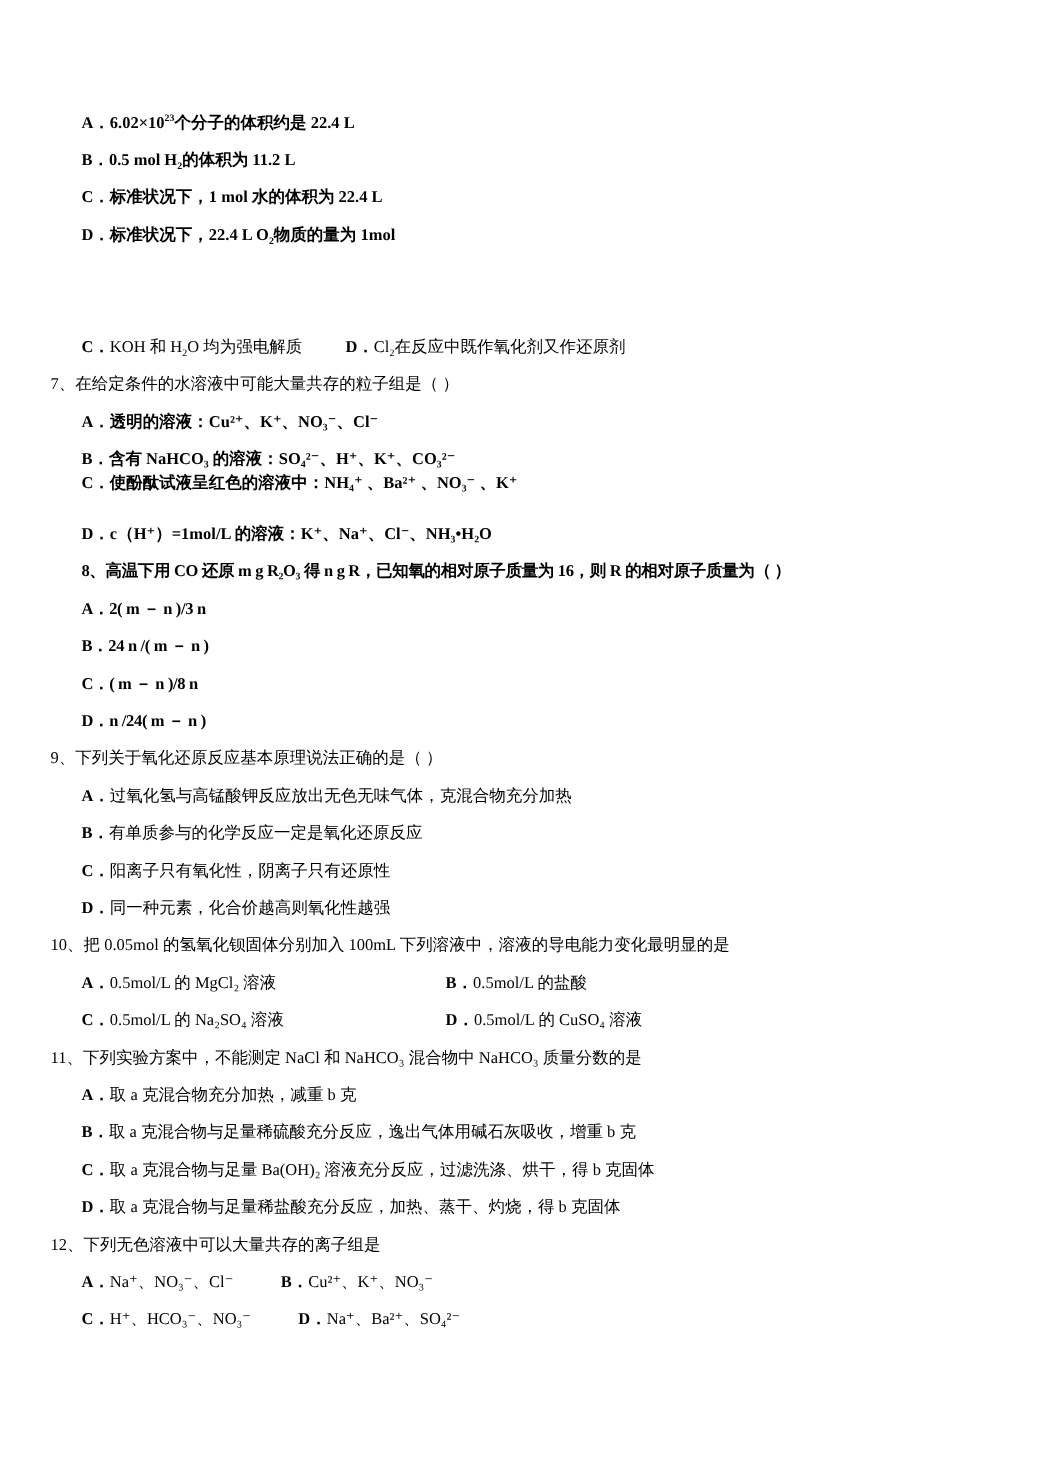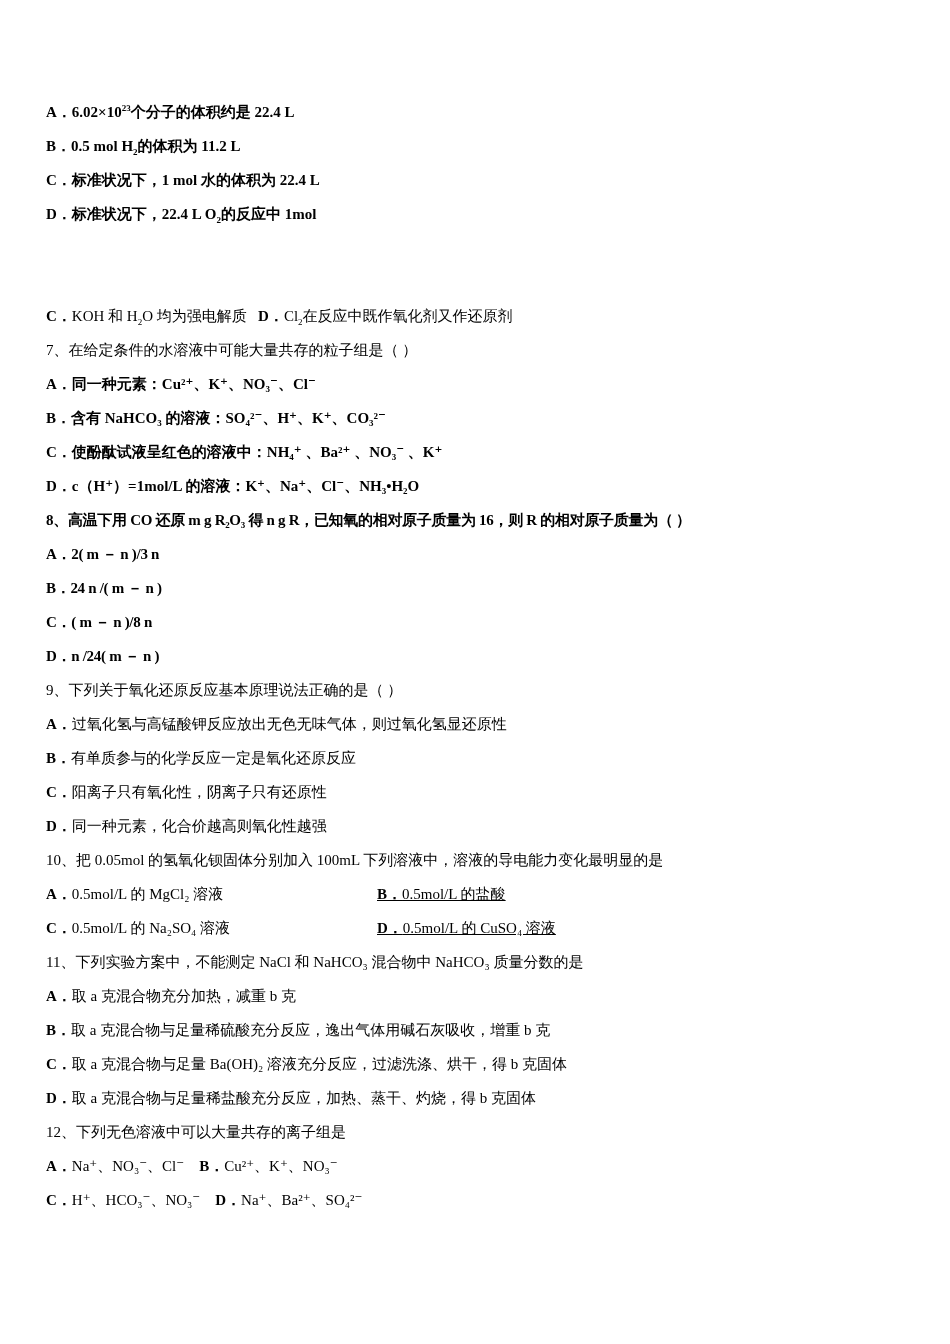--- a/index.html
+++ b/index.html
@@ -6,24 +6,24 @@
   body {
     width: 950px; height: 1344px; position: relative; overflow: hidden;
     font-family: "Liberation Serif", "DejaVu Serif", serif;
     color: #000000;
   }
   .page { position: absolute; left: 0; top: 0; width: 950px; height: 1344px; }
   .line {
     position: absolute; left: 46px;
     font-size: 15px; line-height: 20px; white-space: nowrap;
   }
-  .b { font-weight: bold; }
+  .b { font-weight: bold; margin-left: 28px; }
   .cond { letter-spacing: -0.3px; }
   sub, sup { font-size: 9px; line-height: 0; }
-  .col2 { position: absolute; left: 377px; text-decoration: underline; }
+  .col2 { position: absolute; left: 377px; }
   .arrow {
     display: inline-block; position: relative; width: 34px; height: 12px; vertical-align: middle;
   }
   .arrow::before, .arrow::after {
     content: ""; position: absolute; left: 0; right: 0; height: 1px; background: #000;
   }
   .arrow::before { top: 6px; }
   .arrow::after { top: 9px; }
   .arrow .tri { position: absolute; left: 12px; top: -9px; font-size: 10px; }
 </style>
@@ -35,42 +35,42 @@
   <div class="line b" style="top:102px">
     <span>A．</span><span>6.02×10</span><sup>23</sup><span>个分子的体积约是 22.4 L</span>
   </div>
   <div class="line b" style="top:136px">
     <span>B．</span><span>0.5 mol H</span><sub>2</sub><span>的体积为 11.2 L</span>
   </div>
   <div class="line b" style="top:170px">
     <span>C．</span><span>标准状况下，1 mol 水的体积为 22.4 L</span>
   </div>
   <div class="line b" style="top:204px">
-    <span>D．</span><span>标准状况下，22.4 L O</span><sub>2</sub><span>的反应中 1mol</span>
+    <span>D．</span><span>标准状况下，22.4 L O</span><sub>2</sub><span>物质的量为 1mol</span>
   </div>
 
   <div class="line" style="top:306px">
     <span class="b">C．</span><span>KOH 和 H</span><sub>2</sub><span>O 均为强电解质</span>
     &nbsp;&nbsp;<span class="b">D．</span><span>Cl</span><sub>2</sub><span>在反应中既作氧化剂又作还原剂</span>
   </div>
 
   <div class="line" style="top:340px">7、在给定条件的水溶液中可能大量共存的粒子组是（    ）</div>
-  <div class="line b" style="top:374px"><span>A．</span><span>同一种元素：Cu²⁺、K⁺、NO₃⁻、Cl⁻</span></div>
+  <div class="line b" style="top:374px"><span>A．</span><span>透明的溶液：Cu²⁺、K⁺、NO₃⁻、Cl⁻</span></div>
   <div class="line b" style="top:408px"><span>B．</span><span>含有 NaHCO₃ 的溶液：SO₄²⁻、H⁺、K⁺、CO₃²⁻</span></div>
-  <div class="line b" style="top:442px"><span>C．</span><span>使酚酞试液呈红色的溶液中：NH₄⁺ 、Ba²⁺ 、NO₃⁻ 、K⁺</span></div>
+  <div class="line b" style="top:430px"><span>C．</span><span>使酚酞试液呈红色的溶液中：NH₄⁺ 、Ba²⁺ 、NO₃⁻ 、K⁺</span></div>
   <div class="line b" style="top:476px"><span>D．</span><span>c（H⁺）=1mol/L 的溶液：K⁺、Na⁺、Cl⁻、NH₃•H₂O</span></div>
 
   <div class="line b cond" style="top:510px">8、高温下用 CO 还原 m g R₂O₃ 得 n g R，已知氧的相对原子质量为 16，则 R 的相对原子质量为（    ）</div>
   <div class="line b cond" style="top:544px"><span>A．</span><span>2( m － n )/3 n</span></div>
   <div class="line b cond" style="top:578px"><span>B．</span><span>24 n /( m － n )</span></div>
   <div class="line b cond" style="top:612px"><span>C．</span><span>( m － n )/8 n</span></div>
   <div class="line b cond" style="top:646px"><span>D．</span><span>n /24( m － n )</span></div>
 
   <div class="line" style="top:680px">9、下列关于氧化还原反应基本原理说法正确的是（      ）</div>
-  <div class="line" style="top:714px"><span class="b">A．</span><span>过氧化氢与高锰酸钾反应放出无色无味气体，则过氧化氢显还原性</span></div>
+  <div class="line" style="top:714px"><span class="b">A．</span><span>过氧化氢与高锰酸钾反应放出无色无味气体，克混合物充分加热</span></div>
   <div class="line" style="top:748px"><span class="b">B．</span><span>有单质参与的化学反应一定是氧化还原反应</span></div>
   <div class="line" style="top:782px"><span class="b">C．</span><span>阳离子只有氧化性，阴离子只有还原性</span></div>
   <div class="line" style="top:816px"><span class="b">D．</span><span>同一种元素，化合价越高则氧化性越强</span></div>
 
   <div class="line" style="top:850px">10、把 0.05mol 的氢氧化钡固体分别加入 100mL 下列溶液中，溶液的导电能力变化最明显的是</div>
   <div class="line" style="top:884px; width:860px">
     <span><span class="b">A．</span><span>0.5mol/L 的 MgCl₂ 溶液</span></span>
     <span class="col2" style="left:331px"><span class="b">B．</span><span>0.5mol/L 的盐酸</span></span>
   </div>
   <div class="line" style="top:918px; width:860px">

